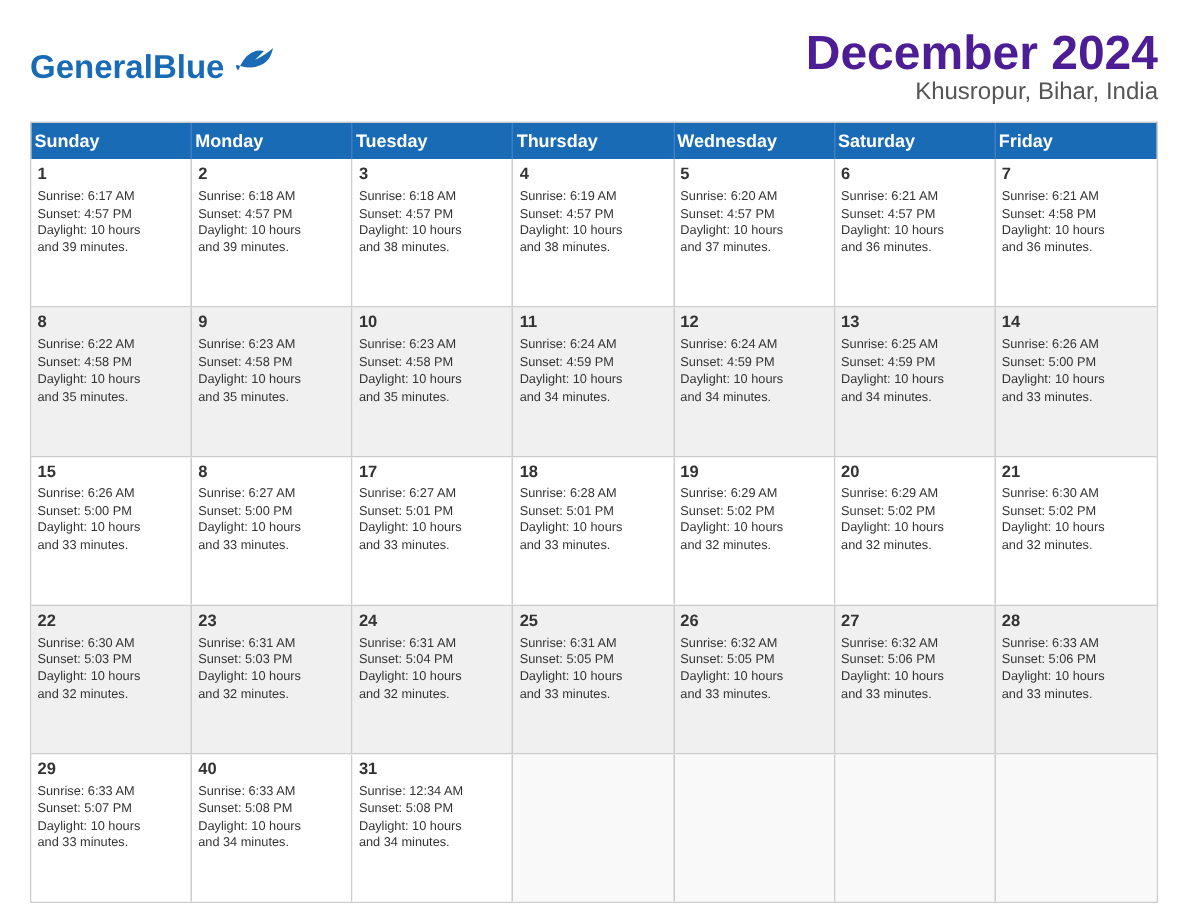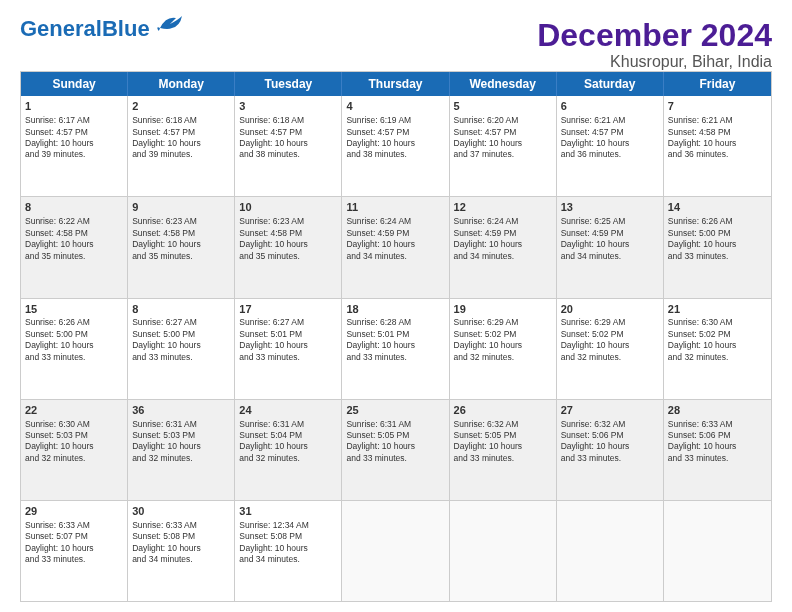--- a/index.html
+++ b/index.html
@@ -13,21 +13,22 @@
     .page {
       width: 792px;
       height: 612px;
       padding: 18px 20px 10px 20px;
       display: flex;
       flex-direction: column;
     }
     .header {
       display: flex;
       justify-content: space-between;
-      align-items: flex-start;
+      align-items: center;
+      margin-bottom: 10px;
     }
     .logo {
       display: flex;
       flex-direction: column;
       align-items: flex-start;
     }
     .logo-text {
       font-size: 22px;
       font-weight: bold;
       color: #333;
@@ -57,21 +58,21 @@
     }
     .cal-header-row {
       display: grid;
       grid-template-columns: repeat(7, 1fr);
       background: #1a6bb5;
     }
     .cal-header-cell {
       color: #fff;
       font-size: 12px;
       font-weight: bold;
-      text-align: center;
+      text-align: left;
       padding: 5px 2px;
       border-right: 1px solid #3a7ec5;
     }
     .cal-header-cell:last-child { border-right: none; }
     .cal-body {
       flex: 1;
       display: flex;
       flex-direction: column;
     }
     .cal-week {
@@ -288,21 +289,21 @@
         </div>
         <div class="cal-week">
           <div class="cal-cell shaded">
             <span class="day-num">22</span>
             <span style="display: block;">Sunrise: 6:30 AM</span>
             <span style="display: block;">Sunset: 5:03 PM</span>
             <span style="display: block;">Daylight: 10 hours</span>
             <span style="display: block;">and 32 minutes.</span>
           </div>
           <div class="cal-cell shaded">
-            <span class="day-num">36</span>
+            <span class="day-num">23</span>
             <span style="display: block;">Sunrise: 6:31 AM</span>
             <span style="display: block;">Sunset: 5:03 PM</span>
             <span style="display: block;">Daylight: 10 hours</span>
             <span style="display: block;">and 32 minutes.</span>
           </div>
           <div class="cal-cell shaded">
             <span class="day-num">24</span>
             <span style="display: block;">Sunrise: 6:31 AM</span>
             <span style="display: block;">Sunset: 5:04 PM</span>
             <span style="display: block;">Daylight: 10 hours</span>
@@ -339,21 +340,21 @@
         </div>
         <div class="cal-week">
           <div class="cal-cell">
             <span class="day-num">29</span>
             <span style="display: block;">Sunrise: 6:33 AM</span>
             <span style="display: block;">Sunset: 5:07 PM</span>
             <span style="display: block;">Daylight: 10 hours</span>
             <span style="display: block;">and 33 minutes.</span>
           </div>
           <div class="cal-cell">
-            <span class="day-num">30</span>
+            <span class="day-num">40</span>
             <span style="display: block;">Sunrise: 6:33 AM</span>
             <span style="display: block;">Sunset: 5:08 PM</span>
             <span style="display: block;">Daylight: 10 hours</span>
             <span style="display: block;">and 34 minutes.</span>
           </div>
           <div class="cal-cell">
             <span class="day-num">31</span>
             <span style="display: block;">Sunrise: 12:34 AM</span>
             <span style="display: block;">Sunset: 5:08 PM</span>
             <span style="display: block;">Daylight: 10 hours</span>

